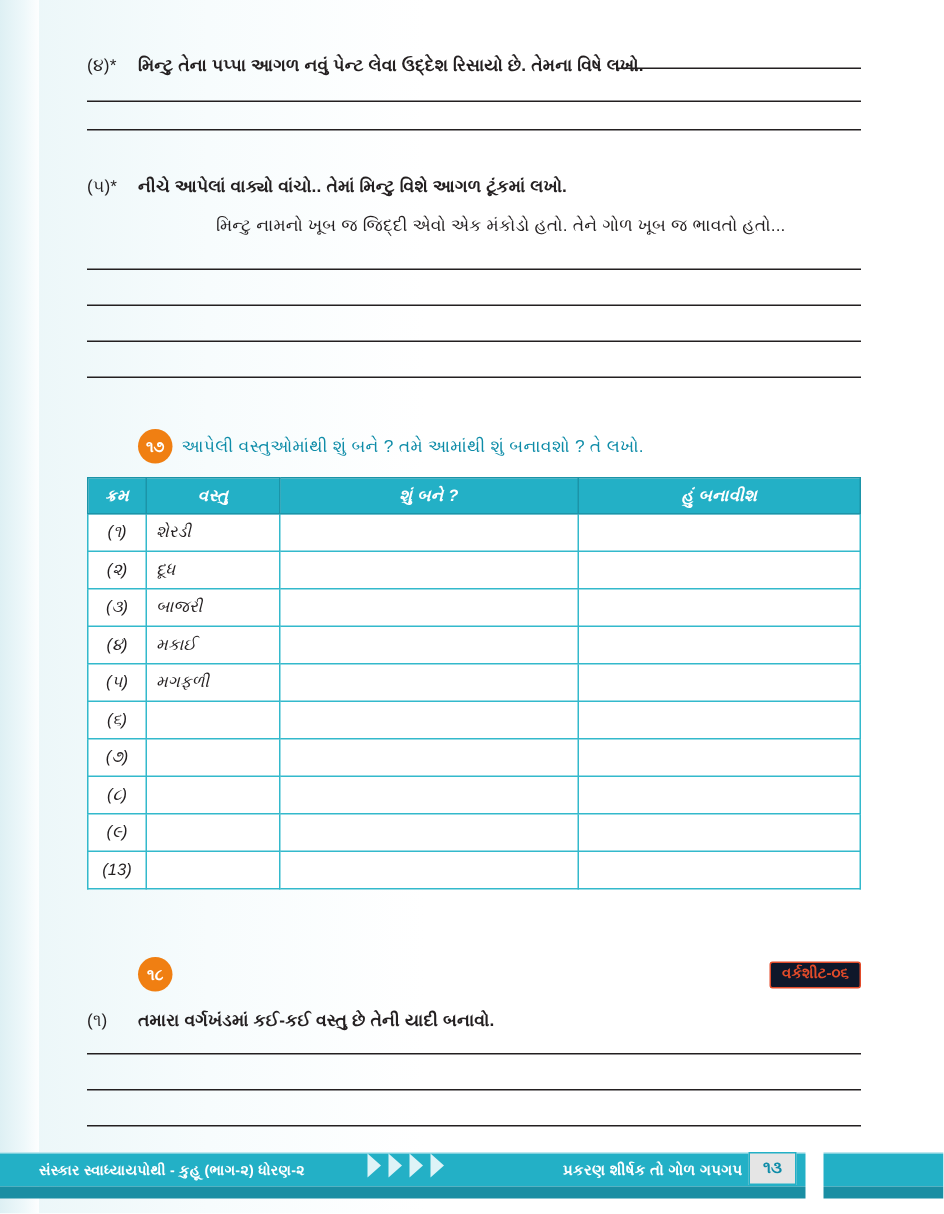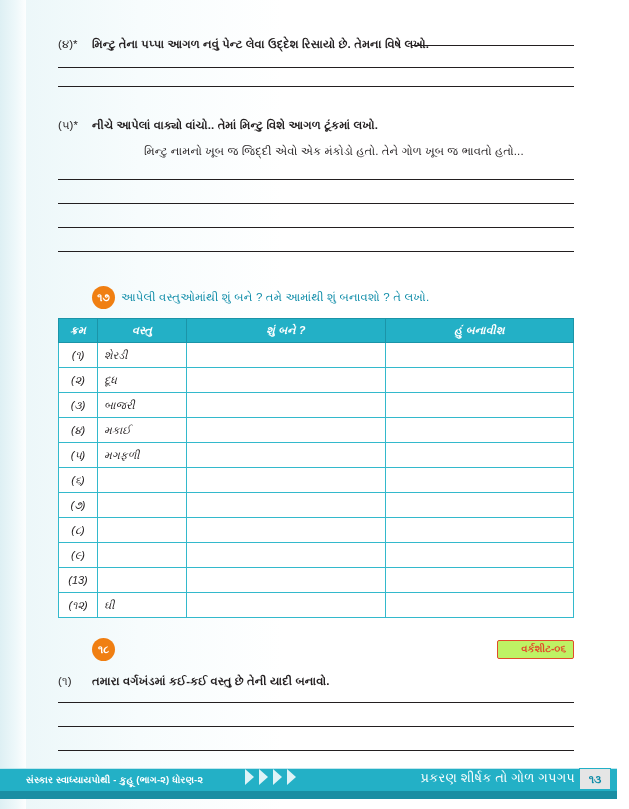--- a/index.html
+++ b/index.html
@@ -67,23 +67,23 @@
   }
   .head-text{
     color:#0e8ca8;font-size:11.5px;font-weight:normal;
     letter-spacing:.2px;
   }
   .head-spacer{flex:1 1 auto;}
   .worksheet-badge{
     border:1px solid #e24b2a;
     color:#e24b2a;
     font-size:10px;font-weight:bold;
-    padding:2px 7px 3px 23px;
+    padding:2px 7px 3px 7px;
     border-radius:2px;
-    background:#bef264;
+    background:#0f172a;
     white-space:nowrap;
   }
 
   
   table.grid{
     border-collapse:collapse;
     width:516px;
     margin-top:10px;
     table-layout:fixed;
     font-style:italic;
@@ -106,37 +106,37 @@
     background:#ffffff;
   }
   td.c-km{width:36px;text-align:center;}
   td.c-vastu{width:86px;margin-top:48px;}
   th.h-km{width:36px;}
   th.h-vastu{width:86px;}
   th.h-mid{width:196px;}
 
   
   .footer{
-    position:absolute;left:0;bottom:0;width:629px;height:56px;
+    position:absolute;left:0;bottom:0;width:549px;height:56px;
   }
   .foot-band{
     position:absolute;left:0;bottom:18px;width:629px;height:22px;
     background:#23b0c6;
   }
   .foot-band:after{
     content:"";position:absolute;left:0;bottom:-8px;width:629px;height:8px;
     background:#1a8ea3;
   }
   .foot-left{
     position:absolute;left:26px;bottom:23px;
     color:#ffffff;font-size:9.5px;font-weight:bold;letter-spacing:.2px;
   }
   .foot-right{
     position:absolute;right:54px;bottom:23px;
-    color:#ffffff;font-size:13px;font-weight:normal;letter-spacing:.2px;
+    color:#ffffff;font-size:10px;font-weight:bold;letter-spacing:.2px;
   }
   .pagebox{
     position:absolute;right:18px;bottom:19px;
     width:30px;height:20px;background:#e5e5e5;
     border:1px solid #23b0c6;
     color:#0e8ca8;font-size:11px;font-weight:bold;
     display:flex;align-items:center;justify-content:center;
   }
   .chev{
     position:absolute;bottom:24px;
@@ -250,26 +250,20 @@
         </tr>
         <tr>
           <td class="c-km">(૯)</td>
           <td class="c-vastu"></td>
           <td></td>
           <td></td>
         </tr>
         <tr>
           <td class="c-km">(13)</td>
           <td class="c-vastu"></td>
-          <td></td>
-          <td></td>
-        </tr>
-        <tr>
-          <td class="c-km">(૧૨)</td>
-          <td class="c-vastu">ઘી</td>
           <td></td>
           <td></td>
         </tr>
       </tbody>
     </table>
   </div>
 
   <div style="position:absolute;left:0;top:639px;width:516px;">
     <div class="head" style="margin-top:0;gap:36px;">
       <div class="circ">૧૮</div>

